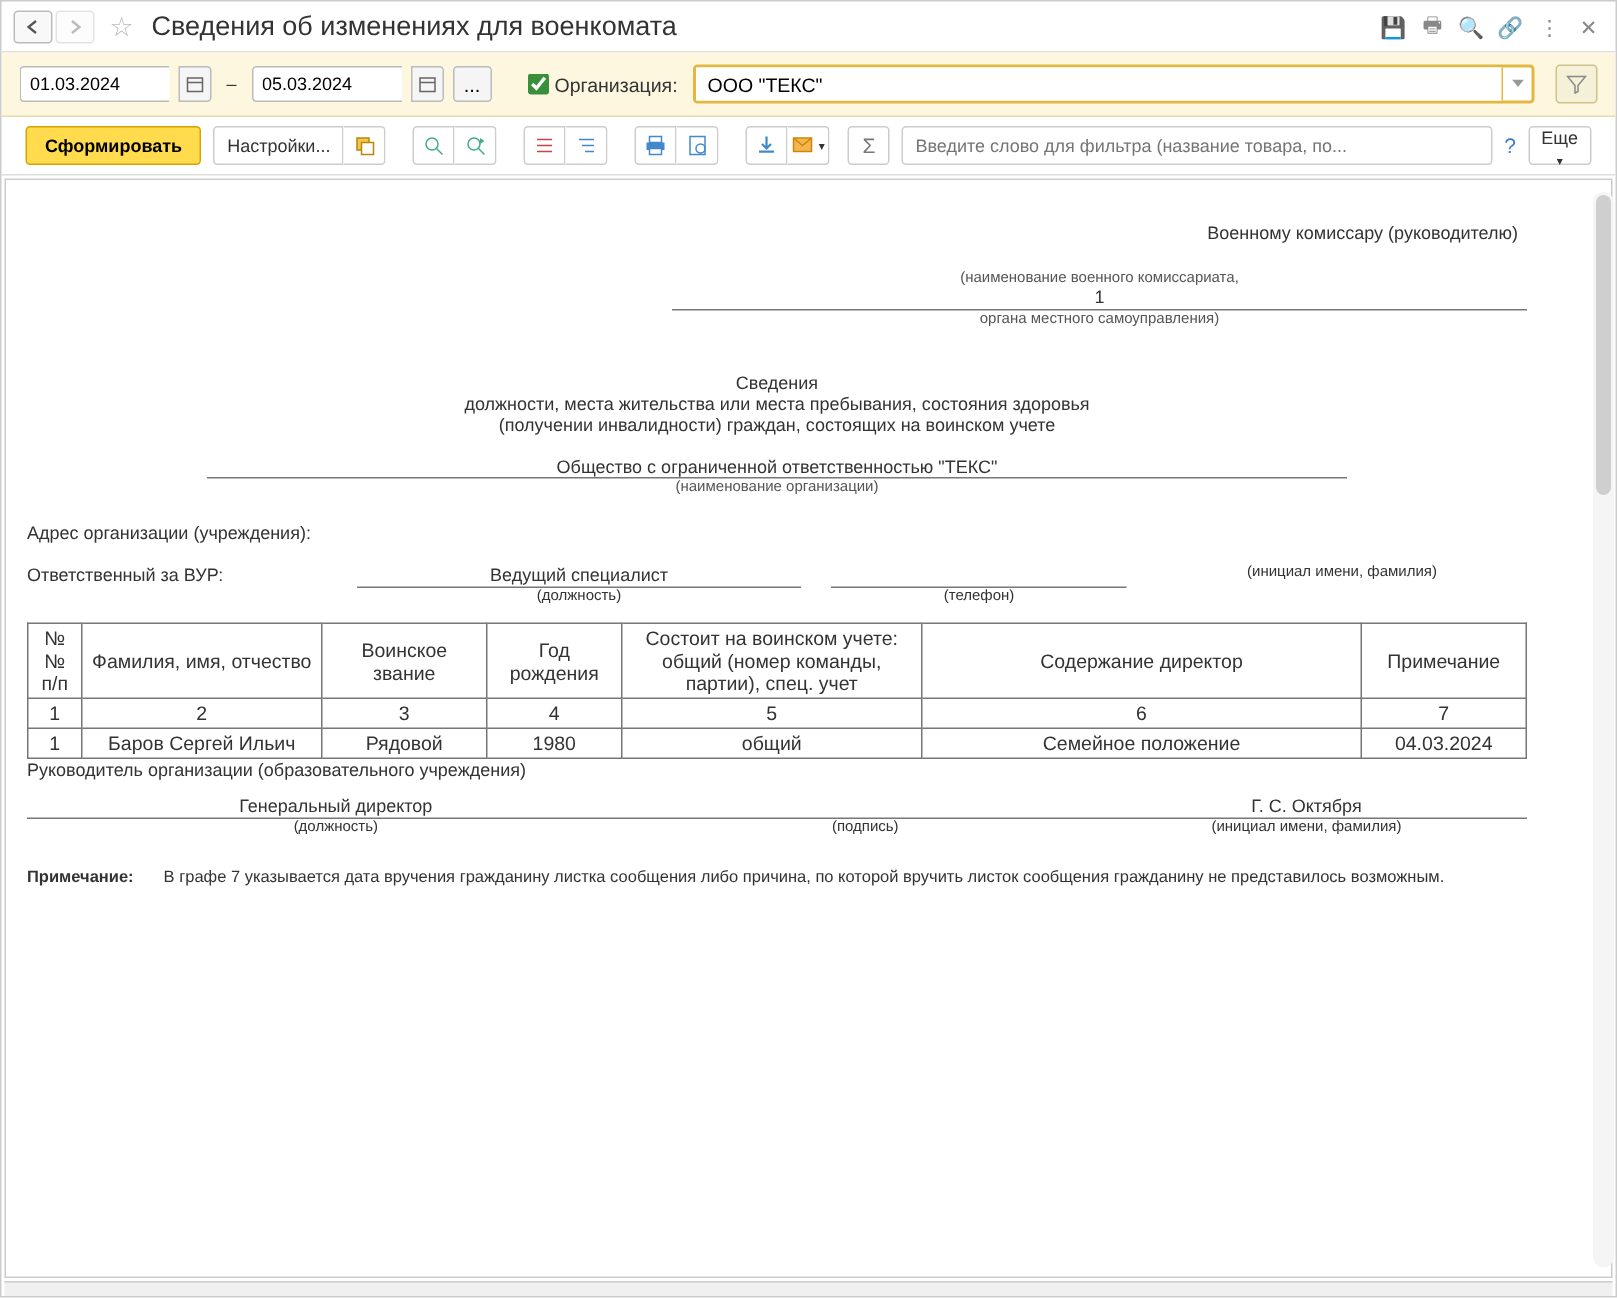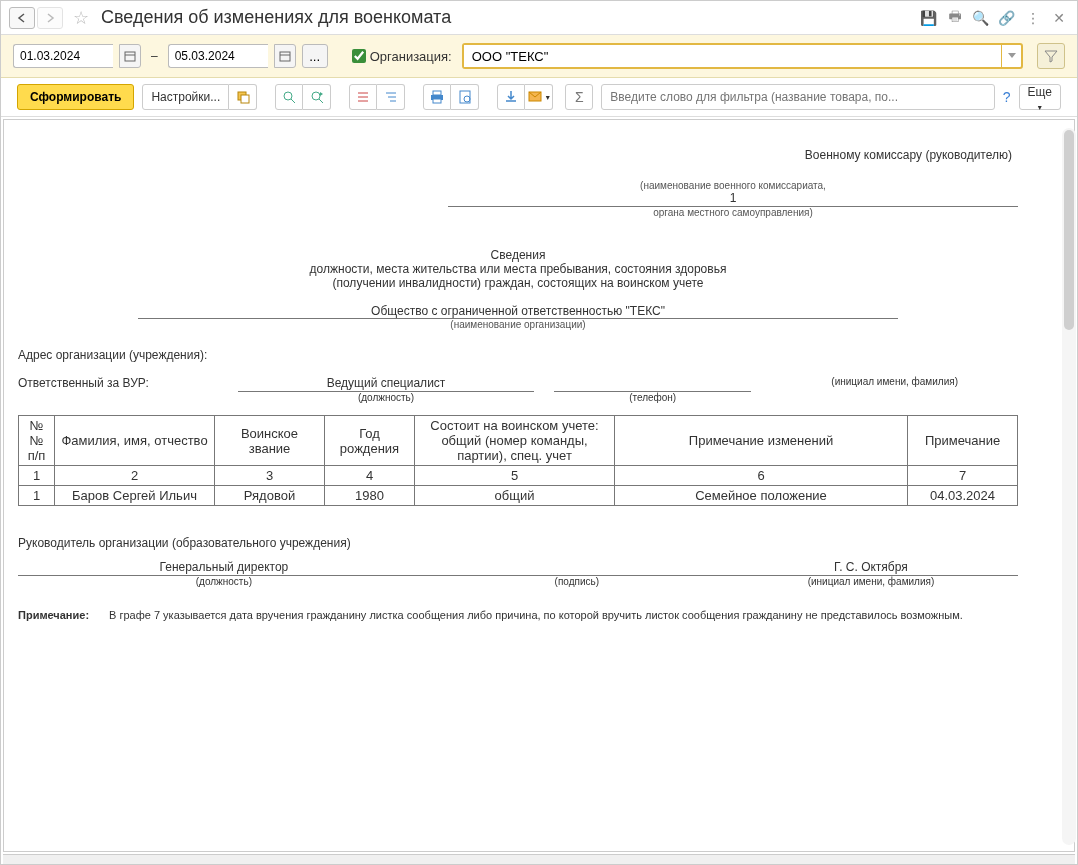--- a/index.html
+++ b/index.html
@@ -252,21 +252,21 @@
     </div>
 
     <table class="data">
       <tbody>
           <tr>
         <th style="width:36px;">№ № п/п</th>
         <th style="width:160px;">Фамилия, имя, отчество</th>
         <th style="width:110px;">Воинское звание</th>
         <th style="width:90px;">Год рождения</th>
         <th style="width:200px;">Состоит на воинском учете: общий (номер команды, партии), спец. учет</th>
-        <th>Примечание изменений</th>
+        <th>Содержание директор</th>
         <th style="width:110px;">Примечание</th>
       </tr>
       <tr>
         <td>1</td>
             <td>2</td>
             <td>3</td>
             <td>4</td>
             <td>5</td>
             <td>6</td>
             <td>7</td>
@@ -276,21 +276,21 @@
         <td>Баров Сергей Ильич</td>
         <td>Рядовой</td>
         <td>1980</td>
         <td>общий</td>
         <td>Семейное положение</td>
         <td>04.03.2024</td>
       </tr>
     </tbody>
       </table>
 
-    <div style="margin-top:30px;">Руководитель организации (образовательного учреждения)</div>
+    <div style="">Руководитель организации (образовательного учреждения)</div>
     <div class="sig-row" style="margin-top:10px;">
       <div class="sig-col" style="flex:1.4;">
         <div class="sig-line">Генеральный директор</div>
         <div class="sig-hint">(должность)</div>
       </div>
       <div class="sig-col">
         <div class="sig-line"></div>
         <div class="sig-hint">(подпись)</div>
       </div>
       <div class="sig-col">

